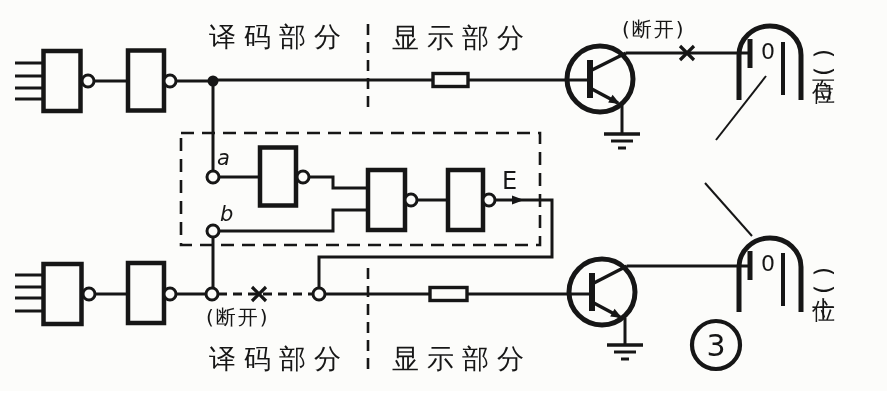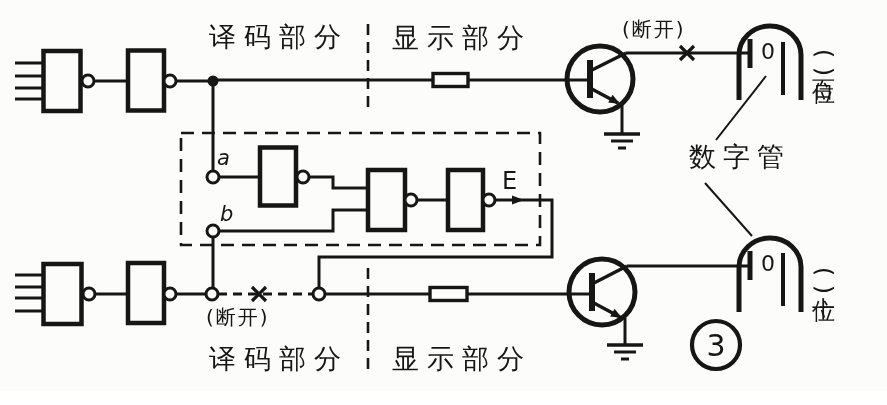--- a/index.html
+++ b/index.html
@@ -149,21 +149,20 @@
   </svg>
 
   <div class="lbl sec" style="left:209px;top:23px;">译码部分</div>
   <div class="lbl sec" style="left:392px;top:24px;">显示部分</div>
   <div class="lbl sec" style="left:209px;top:345px;">译码部分</div>
   <div class="lbl sec" style="left:392px;top:345px;">显示部分</div>
 
   <div class="lbl paren" style="left:622px;top:19px;">(断开)</div>
   <div class="lbl paren" style="left:206px;top:307px;">(断开)</div>
 
-  <div class="lbl tubelbl" style="left:689px;top:143px;">数字管</div>
 
   <div class="lbl vlabel" style="left:812px;top:16px;">(百位)</div>
   <div class="lbl vlabel" style="left:812px;top:234px;">(十位)</div>
 
   <div class="lbl node" style="left:217px;top:148px;">a</div>
   <div class="lbl node" style="left:220px;top:204px;">b</div>
   <div class="lbl enode" style="left:502px;top:169px;">E</div>
 
   <div class="lbl digit" style="left:759px;top:41px;">0</div>
   <div class="lbl digit" style="left:759px;top:253px;">0</div>

